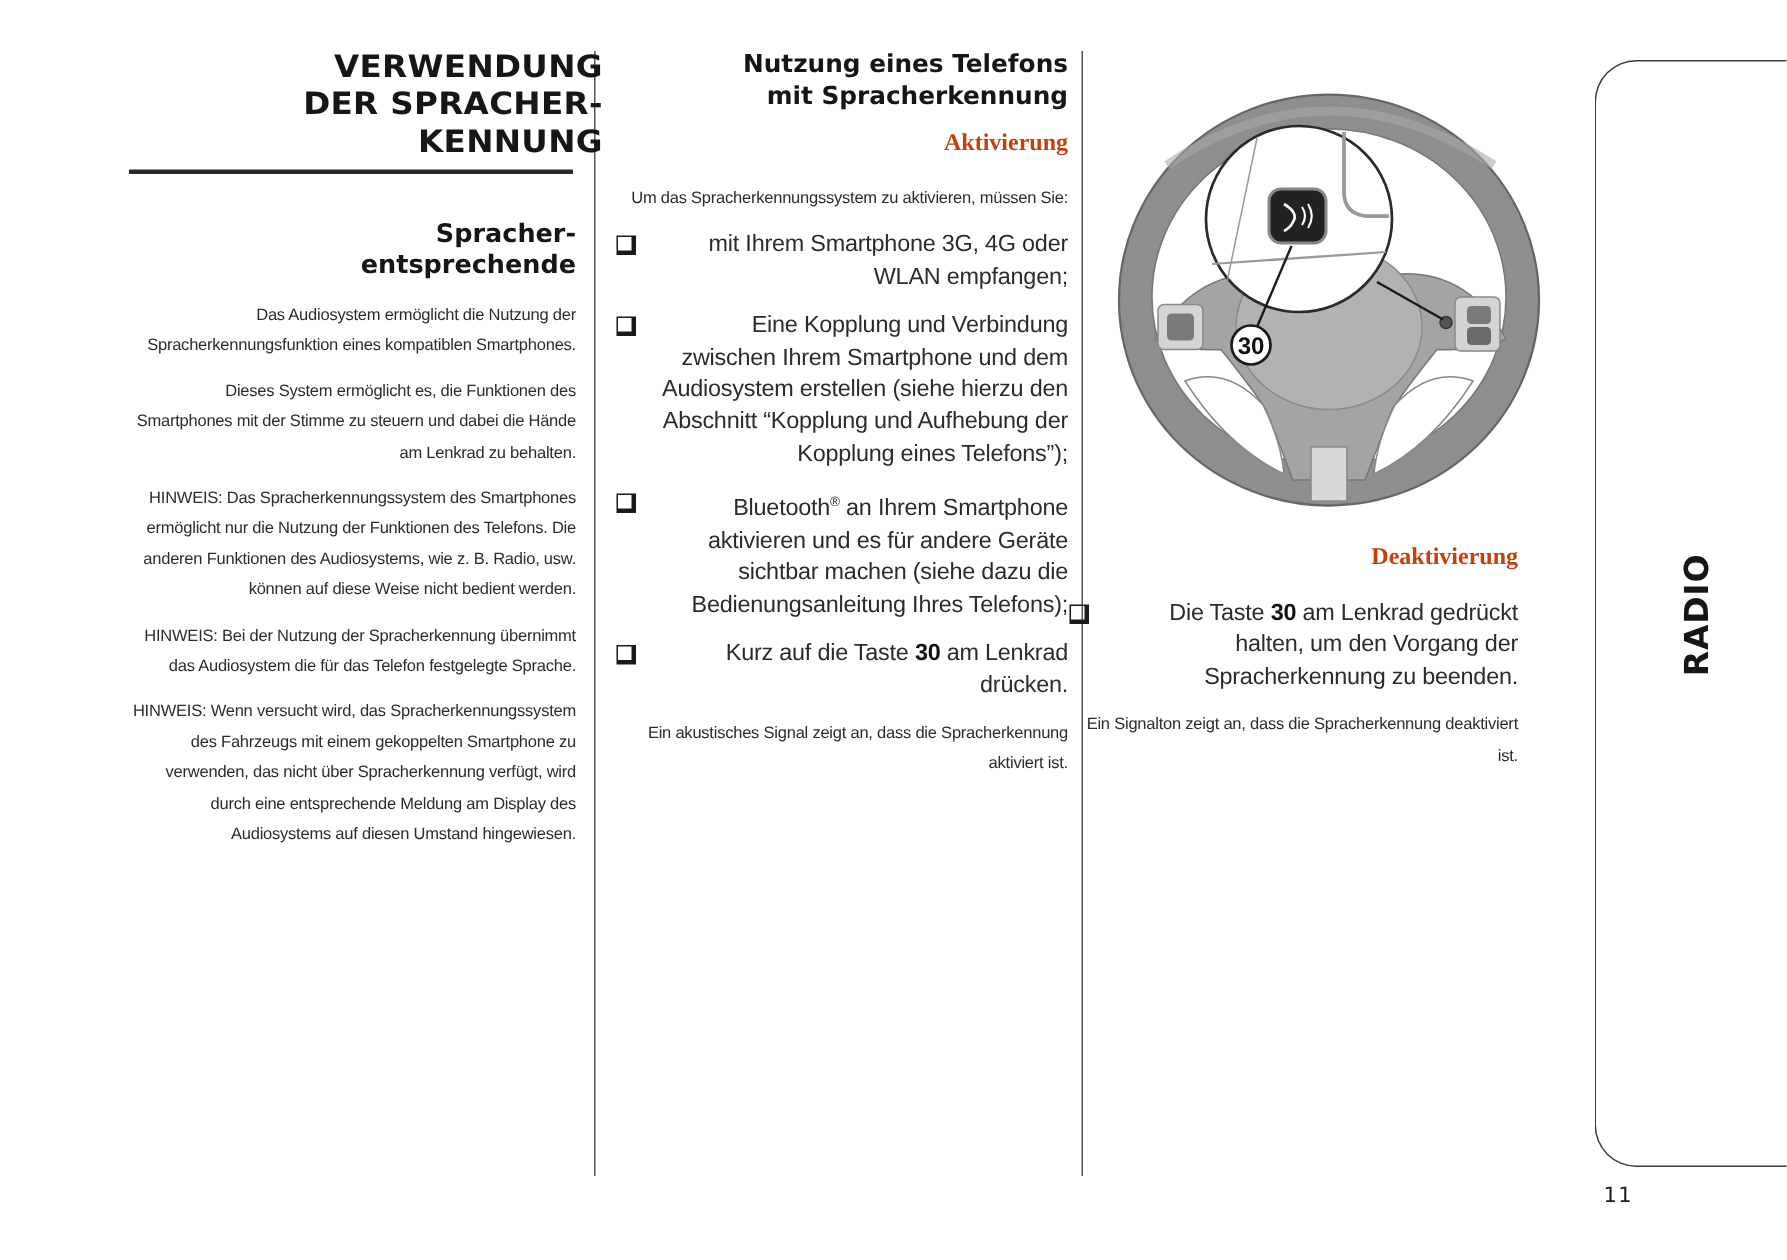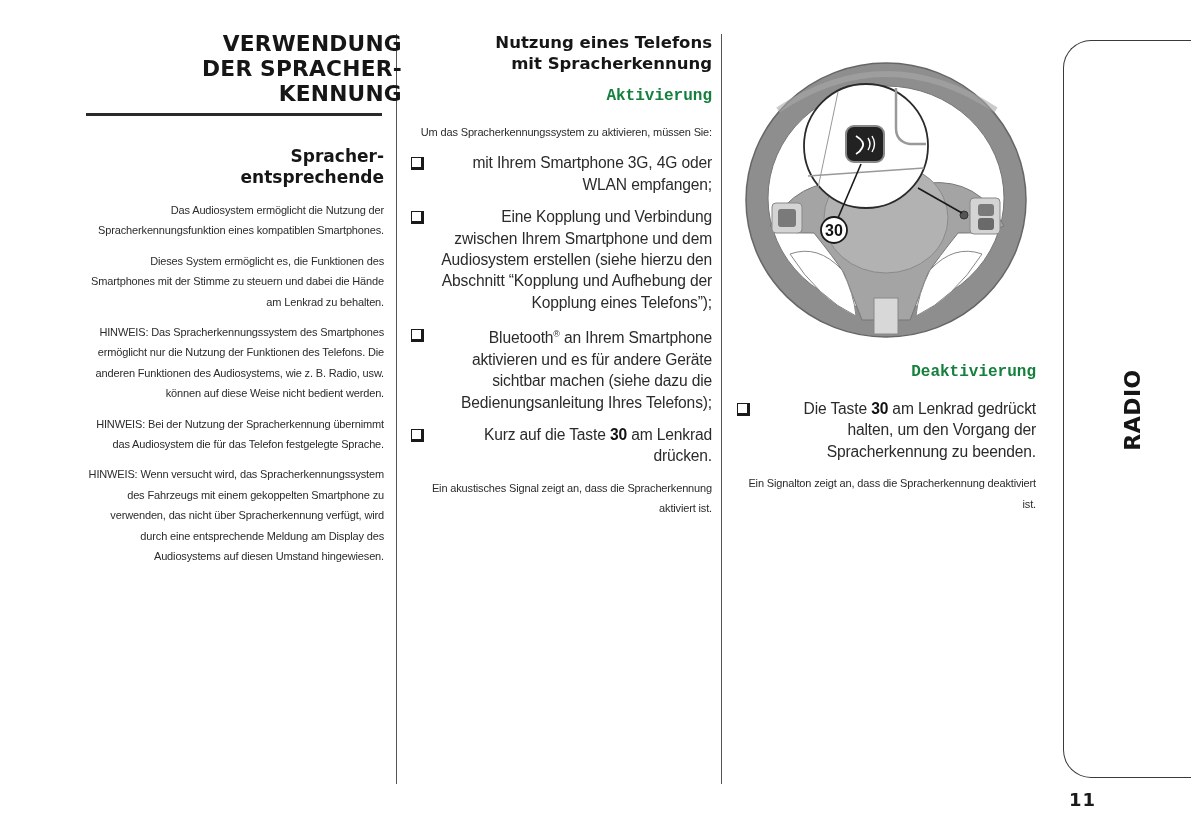--- a/index.html
+++ b/index.html
@@ -15,21 +15,21 @@
       font-family: "Liberation Sans", "DejaVu Sans", sans-serif;
       color: #1e1e1e;
     }
     .col {
       position: absolute;
       top: 0;
       text-align: right;
     }
     .col1 { left: 86px; width: 298px; top: 32px; }
     .col2 { left: 410px; width: 302px; top: 32px; }
-    .col3 { left: 736px; width: 300px; top: 32px; }
+    .col3 { left: 712px; width: 300px; top: 32px; }
 
     .vline {
       position: absolute;
       width: 1px;
       background: #555;
     }
     .vline-1 { left: 396px; top: 34px; height: 750px; }
     .vline-2 { left: 721px; top: 34px; height: 750px; }
 
     .main-title {
@@ -59,26 +59,26 @@
     }
     .sub-title-2 {
       font-family: "DejaVu Sans", sans-serif;
       font-weight: bold;
       font-size: 16.5px;
       line-height: 21px;
       margin: 0 0 12px 0;
       color: #161616;
     }
     .h3 {
-      font-family: Liberation Mono, monospace;
+      font-family: Liberation Serif, serif;
       font-weight: bold;
       font-size: 16px;
       line-height: 20px;
       margin: 0 0 16px 0;
-      color: #15803d;
+      color: #c2410c;
     }
     p.body {
       font-family: "Liberation Sans", sans-serif;
       font-size: 11px;
       line-height: 20.4px;
       margin: 0 0 10px 0;
       color: #2b2b2b;
       letter-spacing: -0.15px;
     }
     .bullet {
@@ -141,22 +141,22 @@
       font-size: 22px;
       letter-spacing: 0.5px;
       color: #161616;
       white-space: nowrap;
     }
     .page-num {
       position: absolute;
       left: 1069px;
       top: 789px;
       font-family: "DejaVu Sans", sans-serif;
-      font-weight: bold;
-      font-size: 18px;
+      font-weight: normal;
+      font-size: 14px;
       color: #1a1a1a;
       letter-spacing: 1px;
     }
   </style>
 </head>
 <body>
 
 <div class="vline vline-1"></div>
 <div class="vline vline-2"></div>
 

